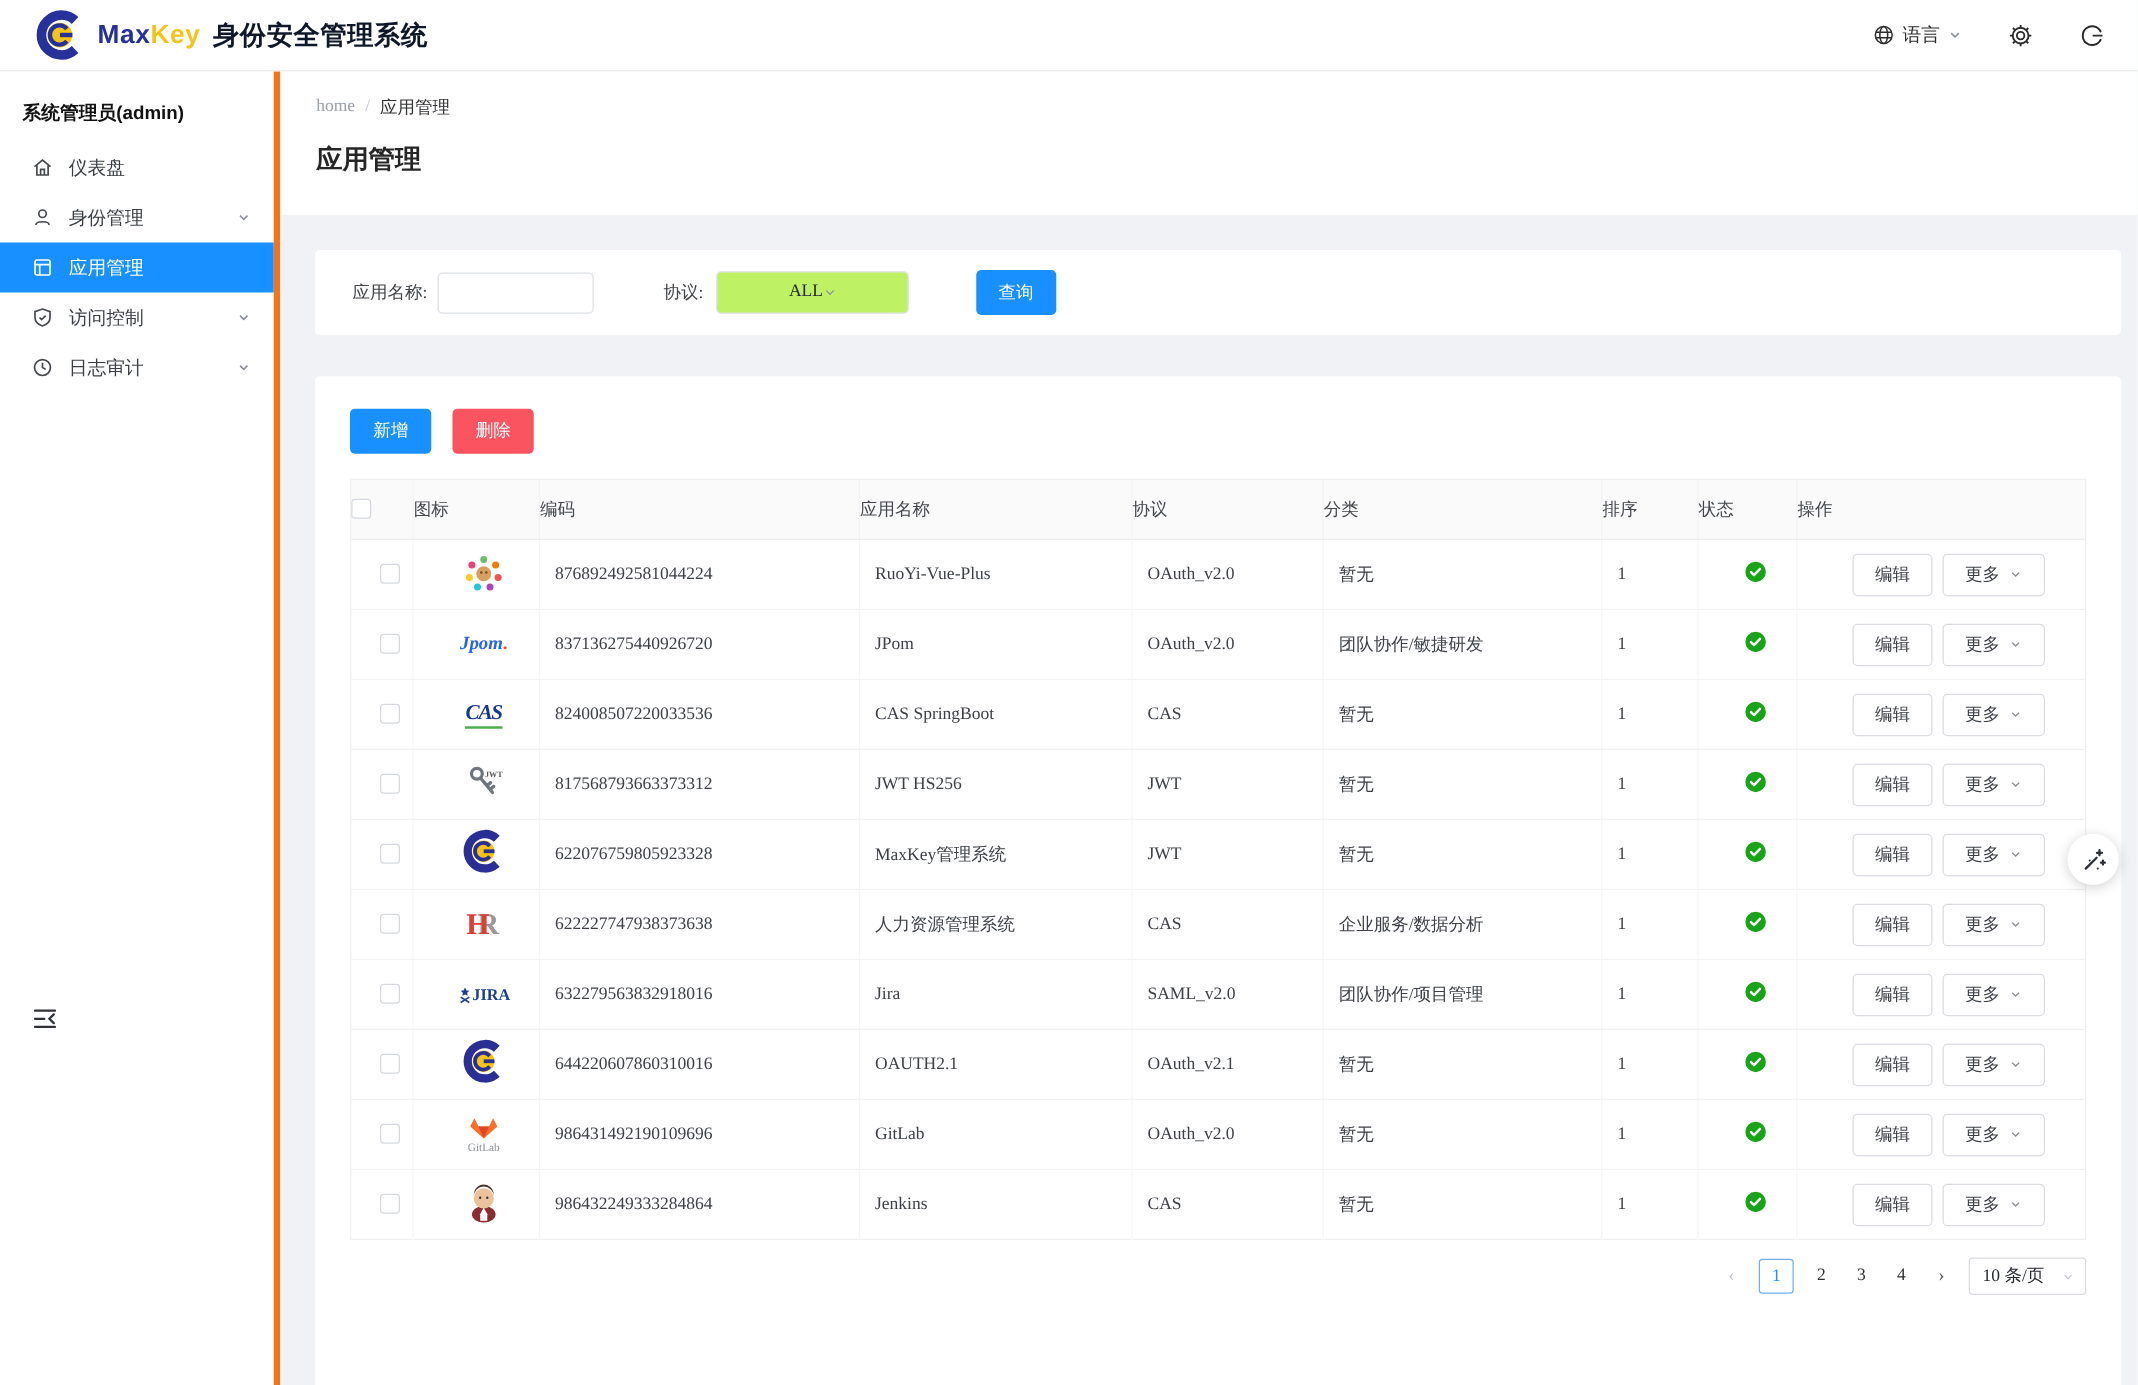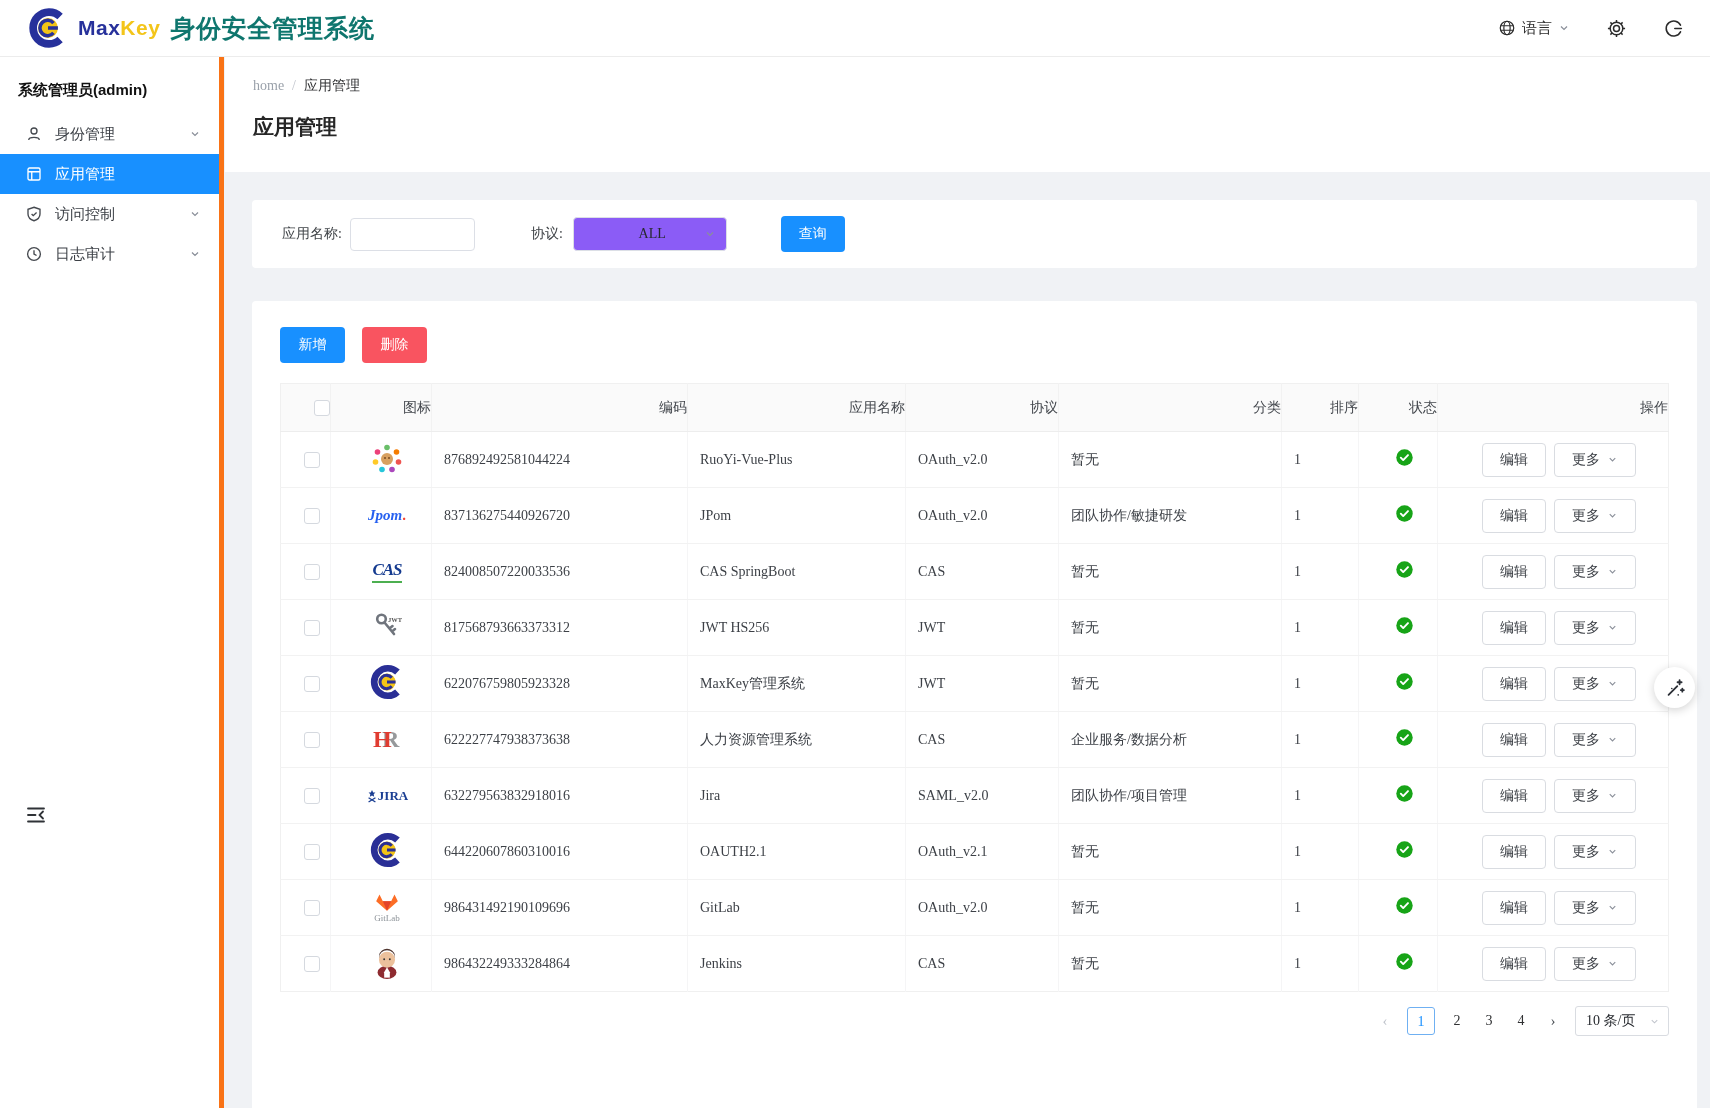--- a/index.html
+++ b/index.html
@@ -12,21 +12,21 @@
 
   
   .topbar { position:absolute; top:0; left:0; width:1710px; height:57px;
     background:#fff; border-bottom:1px solid #ececec; display:flex;
     align-items:center; justify-content:space-between; padding:0 26px 0 26px; z-index:20; }
   .brand { display:flex; align-items:center; gap:8px; }
   .brand-mark { width:44px; height:44px; }
   .brand-text { font-size:21px; font-weight:bold; letter-spacing:.5px; display:flex; align-items:center; gap:10px;}
   .brand-max { color:#27319b; }
   .brand-key { color:#f3c51a; }
-  .brand-sub { color:#0f766e; font-size:25px; font-weight:bold; }
+  .brand-sub { color:#0f172a; font-size:21px; font-weight:bold; }
   .top-actions { display:flex; align-items:center; gap:36px; color:#2b2b2b; }
   .lang { display:flex; align-items:center; gap:6px; font-size:15px; cursor:pointer; }
   .ic16 { width:18px; height:18px; }
   .ic20 { width:21px; height:21px; }
   .chev10 { width:12px; height:12px; color:#8a8f99; }
 
   
   .sidebar { position:absolute; top:57px; left:0; width:224px; height:1051px;
     background:#fff; border-right:5px solid #f97316; z-index:10; }
   .side-user { padding:24px 0 14px 18px; font-size:15px; font-weight:bold; color:#111; }
@@ -52,37 +52,37 @@
   .page-title { margin-top:18px; font-size:21px; font-weight:600; color:#262626; }
 
   .content { padding:28px 13px 0 27px; }
   .card { background:#fff; border-radius:4px; }
   .filter-card { height:68px; display:flex; align-items:center; padding:0 30px; }
   .f-label { font-size:14px; color:#3f4347; }
   .f-input { width:125px; height:33px; border:1px solid #dcdfe6; border-radius:4px;
     margin-left:8px; padding:0 10px; font-size:14px; color:#303133; outline:none;
     font-family:inherit; background:#fff; }
   .f-select { width:154px; height:34px; border:1px solid #dcdfe6; border-radius:4px;
-    margin-left:10px; display:flex; align-items:center; justify-content:flex-end;
-    padding:0 10px 0 12px; font-size:14px; color:#26292e; cursor:pointer; background:#8b5cf6;gap:38px; }
+    margin-left:10px; display:flex; align-items:center; justify-content:center;
+    padding:0 10px 0 12px; font-size:14px; color:#26292e; cursor:pointer; background:#bef264; }
   .f-sep1 { width:56px; } .f-sep2 { width:54px; }
   .btn { border:none; border-radius:4px; font-size:14px; font-family:inherit;
     cursor:pointer; color:#fff; }
   .btn-primary { background:var(--accent); width:64px; height:36px; }
   .btn-danger { background:var(--danger); width:64px; height:36px; }
 
   .table-card { margin-top:33px; padding:26px 28px 80px 28px; }
   .toolbar { display:flex; gap:17px; }
   .toolbar .btn { width:65px; height:36px; }
 
   table.apps { width:100%; border-collapse:collapse; margin-top:20px;
     border:1px solid #f0f0f0; table-layout:fixed; }
   table.apps th { height:48px; background:#fafafa; font-size:14px; font-weight:500;
     color:#43474d; border-bottom:1px solid #ededed; border-right:1px solid #f2f2f2;
-    text-align:right; }
+    text-align:left; }
   table.apps th:last-child { border-right:none; }
   table.apps td { height:56px; font-size:14px; color:#3d4147; background:#fff;
     border-bottom:1px solid #f2f2f2; border-right:1px solid #f5f5f6;
     padding-left:12px; }
   table.apps td:last-child { border-right:none; }
   table.apps tr:last-child td { border-bottom:none; }
   td.c-center { text-align:center; padding-left:0; }
   .checkbox { display:inline-block; width:16px; height:16px; border:1px solid #d5d9df;
     border-radius:3px; background:#fff; cursor:pointer; vertical-align:middle; }
   .app-logo { display:inline-flex; flex-direction:column; align-items:center;
@@ -171,20 +171,30 @@
     </span>
   </div>
 </header>
 
 <nav class="sidebar">
   <div class="side-user">系统管理员(admin)</div>
   <div>
       <div class="menu-item">
         <span class="mi-icon">
           <svg viewBox="0 0 24 24" fill="none" stroke="currentColor" stroke-width="1.8">
+            <path d="M3.5 11L12 4l8.5 7"></path>
+            <path d="M6 9.5V20h12V9.5"></path>
+            <path d="M10 20v-6h4v6"></path>
+          </svg>
+        </span>
+        <span class="mi-label">仪表盘</span>
+      </div>
+      <div class="menu-item">
+        <span class="mi-icon">
+          <svg viewBox="0 0 24 24" fill="none" stroke="currentColor" stroke-width="1.8">
             <circle cx="12" cy="8" r="4"></circle>
             <path d="M5 20c0-4.6 14-4.6 14 0"></path>
           </svg>
         </span>
         <span class="mi-label">身份管理</span>
         <span class="mi-chev">
           <svg viewBox="0 0 24 24" fill="none" stroke="currentColor" stroke-width="2.4">
             <path d="M6 9l6 6 6-6"></path>
           </svg>
         </span>

